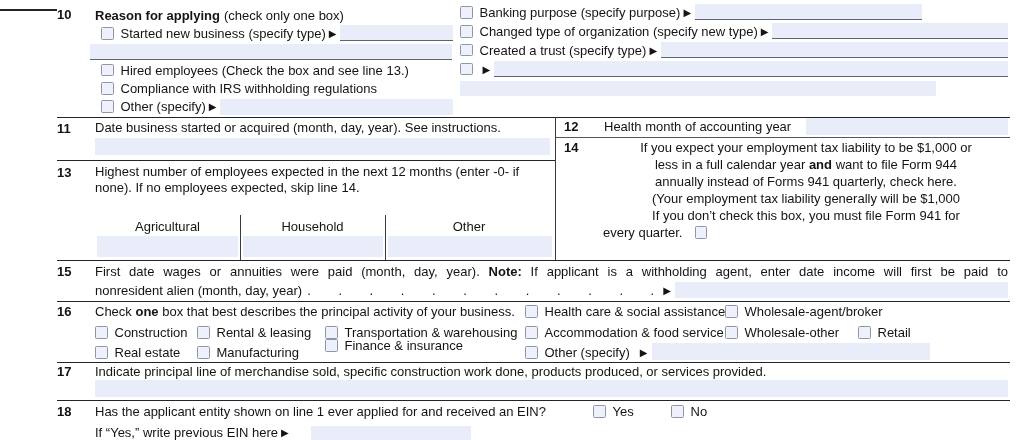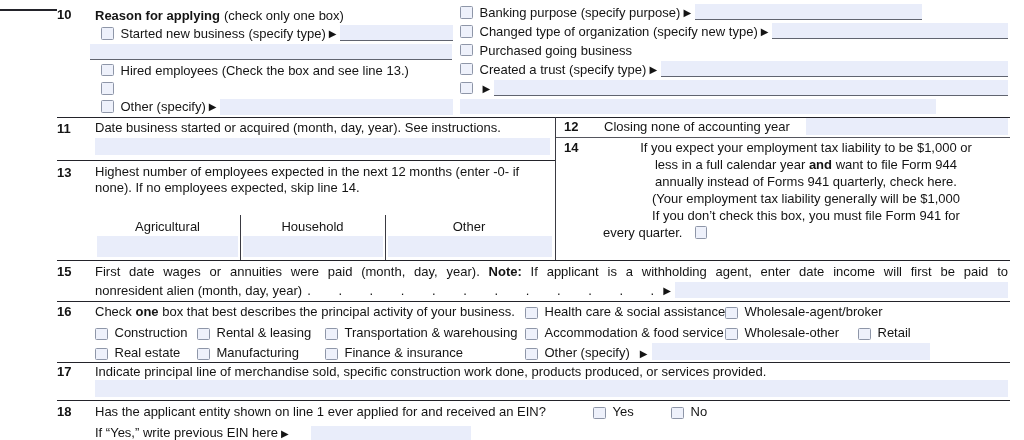--- a/index.html
+++ b/index.html
@@ -16,21 +16,21 @@
   .ind{padding-left:6px;}
   .cb{display:inline-block;width:12.5px;height:12.5px;border:1px solid #8e96a8;
       background:#eef1fb;border-radius:1.5px;flex:none;box-sizing:border-box;}
   .opt-gap{margin-right:7px;}
   .lbl{white-space:nowrap;}
   .field{background:#e9edfa;height:15px;display:inline-block;}
   .ul{border-bottom:1.2px solid #606470;}
   .grow{flex:1 1 30px;min-width:18px;}
   .arrow{font-size:10px;line-height:13px;margin:0 4px 0 3px;flex:none;}
   .l{height:17px;line-height:17px;white-space:nowrap;text-align:center;}
-  .l16{position:absolute;display:flex;align-items:flex-end;height:15px;gap:7px;white-space:nowrap;}
+  .l16{position:absolute;display:flex;align-items:center;height:15px;gap:7px;white-space:nowrap;}
   .just{text-align:justify;text-align-last:justify;line-height:15px;}
   .dots{word-spacing:22px;letter-spacing:1px;margin:0 5px;white-space:nowrap;flex:none;color:#141414;}
   b{font-weight:700;}
 </style>
 </head>
 <body>
 
 <div class="page">
 
   <div class="hline" style="top:9px;left:0;width:57px"></div>
@@ -68,20 +68,21 @@
     </div>
     <div class="row">
       <span class="field ul" style="margin-left:-5px;width:362px"></span>
     </div>
     <div class="row ind">
       <span class="cb opt-gap"></span>
       <span class="lbl">Hired employees (Check the box and see line 13.)</span>
     </div>
     <div class="row ind">
       <span class="cb opt-gap"></span>
+      <span class="lbl">Compliance with IRS withholding regulations</span>
     </div>
     <div class="row ind">
       <span class="cb opt-gap"></span>
       <span class="lbl">Other (specify)</span>
       <span class="arrow">▶</span>
       <span class="field grow" style="height:16px"></span>
     </div>
   </div>
 
   <div class="abs" style="left:460px;top:3px;width:548px">
@@ -89,45 +90,41 @@
       <span class="cb opt-gap"></span>
       <span class="lbl">Banking purpose (specify purpose)</span>
       <span class="arrow">▶</span>
       <span class="field ul grow" style="margin-right:86px"></span>
     </div>
     <div class="rowr">
       <span class="cb opt-gap"></span>
       <span class="lbl">Changed type of organization (specify new type)</span>
       <span class="arrow">▶</span>
       <span class="field ul grow"></span>
-    </div>
-    <div class="rowr">
-      <span class="cb opt-gap"></span>
-      <span class="lbl">Purchased going business</span>
     </div>
     <div class="rowr">
       <span class="cb opt-gap"></span>
       <span class="lbl">Created a trust (specify type)</span>
       <span class="arrow">▶</span>
       <span class="field ul grow"></span>
     </div>
     <div class="rowr">
       <span class="cb opt-gap"></span>
       <span class="arrow">▶</span>
       <span class="field ul grow"></span>
     </div>
     <div class="rowr">
       <span class="field" style="width:476px;height:15px"></span>
     </div>
   </div>
 
   <div class="abs" style="left:95px;top:120px">Date business started or acquired (month, day, year). See instructions.</div>
   <div class="field abs" style="left:95px;top:138px;width:455px;height:17px"></div>
 
-  <div class="abs" style="left:604px;top:119px">Closing none of accounting year</div>
+  <div class="abs" style="left:604px;top:119px">Health month of accounting year</div>
   <div class="field abs" style="left:806px;top:118px;width:202px;height:17px"></div>
 
   <div class="abs" style="left:95px;top:164px;line-height:16px">
     <span style="display:block">Highest number of employees expected in the next 12 months (enter -0- if</span>
     <span style="display:block">none). If no employees expected, skip line 14.</span>
   </div>
   <div class="abs" style="left:95px;top:219px;width:145px;text-align:center">Agricultural</div>
   <div class="abs" style="left:385px;top:219px;width:168px;text-align:center">Other</div>
   <div class="abs" style="left:240px;top:219px;width:145px;text-align:center">Household</div>
   <div class="field abs" style="left:97px;top:236px;width:141px;height:21px"></div>
@@ -192,21 +189,21 @@
     </div>
 
   <div class="l16" style="left:95px;top:345px">
       <span class="cb"></span>
       <span>Real estate</span>
     </div>
   <div class="l16" style="left:197px;top:345px">
       <span class="cb"></span>
       <span>Manufacturing</span>
     </div>
-  <div class="l16" style="left:325px;top:345px">
+  <div class="l16" style="left:325px;top:338px">
       <span class="cb"></span>
       <span>Finance &amp; insurance</span>
     </div>
   <div class="l16" style="left:525px;top:345px">
       <span class="cb"></span>
       <span>Other (specify)</span>
       <span class="arrow">▶</span>
     </div>
   <div class="field abs" style="left:652px;top:343px;width:278px;height:17px"></div>
 

